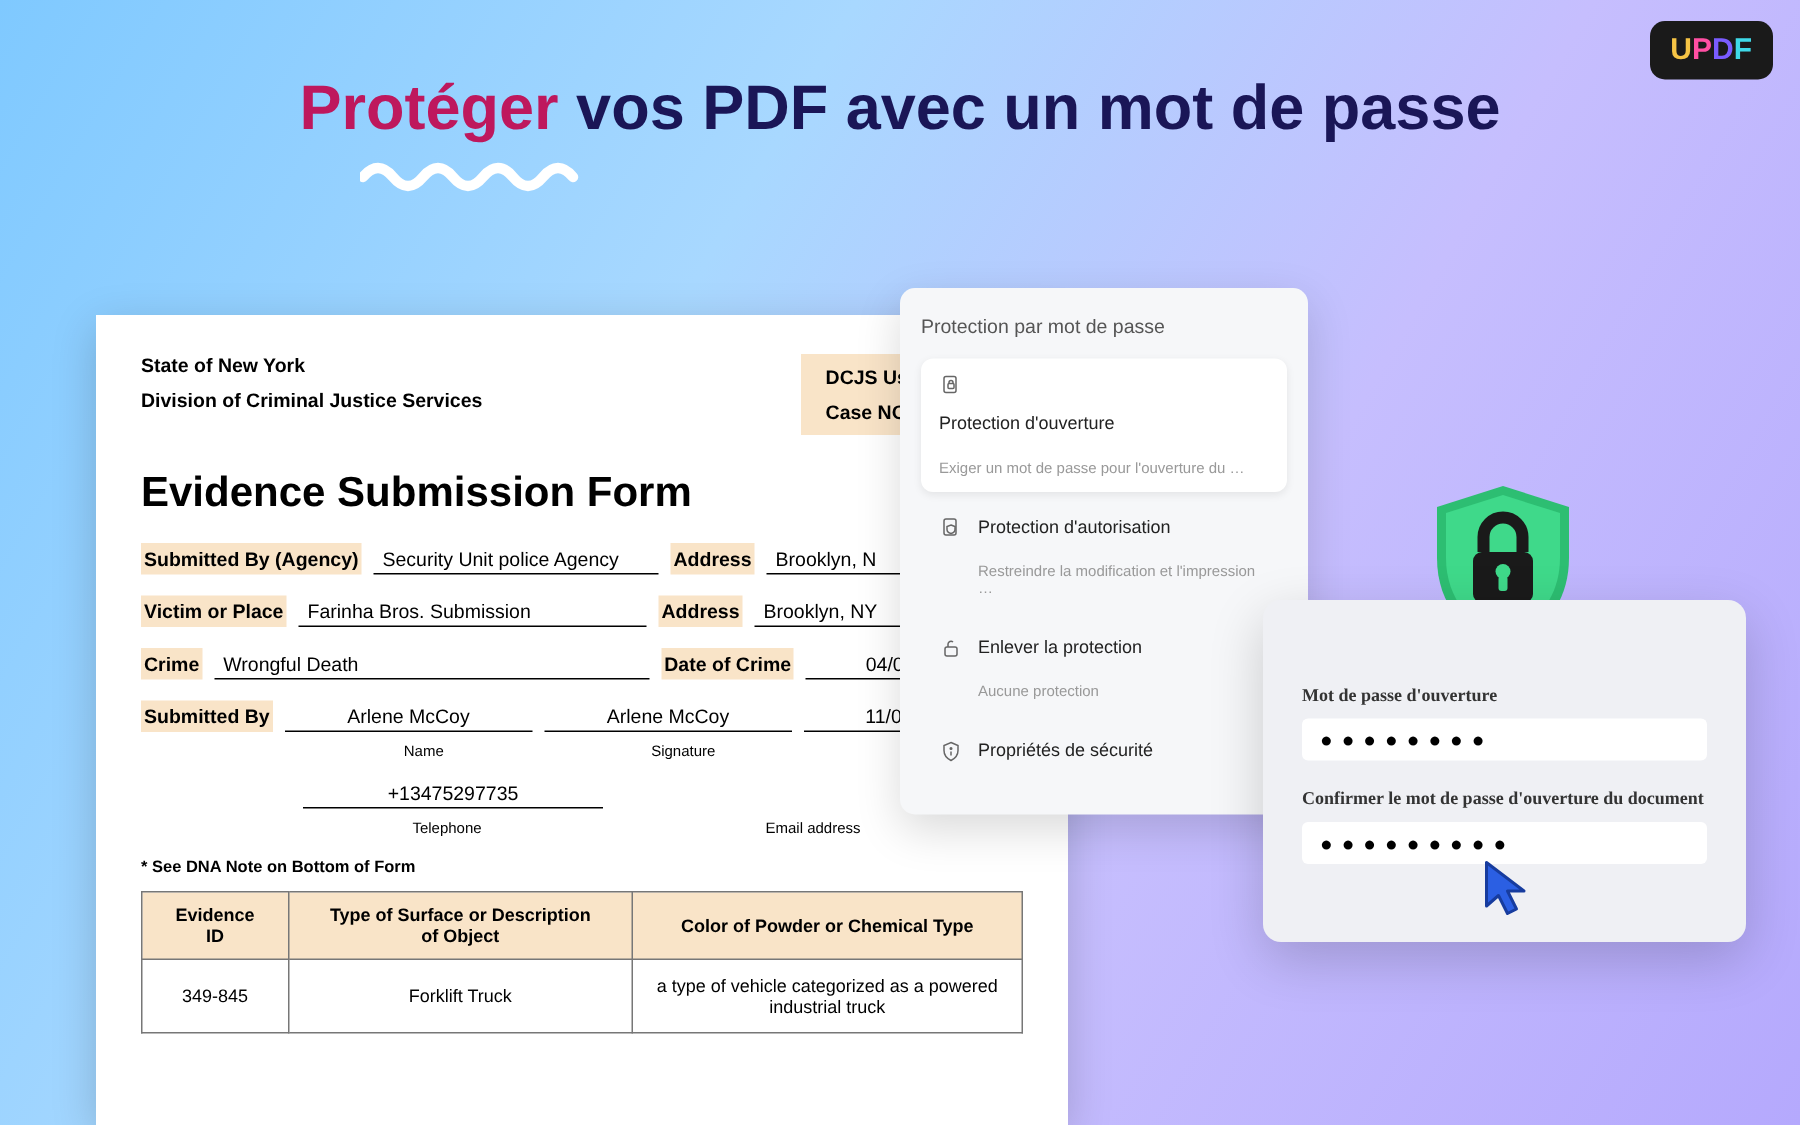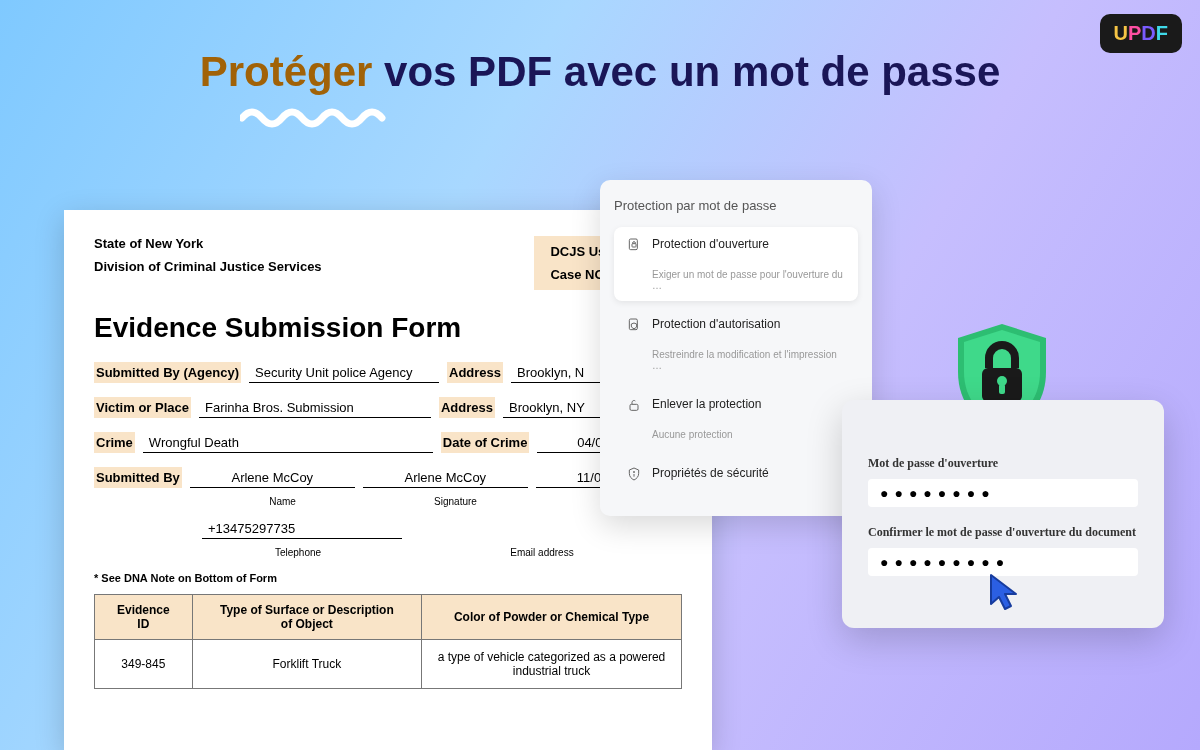--- a/index.html
+++ b/index.html
@@ -4,43 +4,43 @@
 <style>
 * { margin:0; padding:0; box-sizing:border-box; }
 body {
   width:1200px; height:750px; position:relative;
   background:linear-gradient(120deg,#7FC9FF 0%,#A8D8FF 35%,#C6BEFE 65%,#B5A9FD 100%);
   font-family:Arial,Helvetica,sans-serif; overflow:hidden;
 }
 .logo { position:absolute; top:14px; right:18px; background:#1a1a1a; border-radius:10px; padding:8px 14px; font-weight:800; font-size:20px; }
 .logo .u{color:#F6C445}.logo .p{color:#FF4FA3}.logo .d{color:#7A5CFF}.logo .f{color:#3FD9E8}
 .headline { position:absolute; top:48px; left:50%; transform:translateX(-50%); font-size:42px; font-weight:800; color:#1A1657; white-space:nowrap; }
-.headline .emph{color:#a16207}
+.headline .emph{color:#be185d}
 .squiggle { position:absolute; top:104px; left:240px; }
 .doc { position:absolute; left:64px; top:210px; width:648px; height:540px; background:#fff; box-shadow:0 8px 28px rgba(0,0,0,.18); padding:26px 30px; overflow:hidden; }
 .doc-header { display:flex; justify-content:space-between; align-items:flex-start; }
 .state-info { font-size:13px; font-weight:700; }
 .state-info div+div{margin-top:8px}
 .case-box { background:#F9E4C8; padding:8px 16px; font-size:13px; font-weight:700; }
 .case-box div+div{margin-top:8px}
 .form-title { font-size:28px; font-weight:800; margin-top:22px; }
 .rows { margin-top:18px; font-size:13px; }
 .row { display:flex; align-items:flex-end; margin-bottom:14px; gap:8px; }
 .lbl { background:#F9E4C8; font-weight:700; padding:3px 2px; white-space:nowrap; }
 .val { border-bottom:1px solid #000; padding:0 6px 2px; }
 .sub-row { display:flex; margin-top:-6px; margin-bottom:14px; }
 .sub { font-size:10px; text-align:center; }
 .note { font-size:11px; font-weight:700; margin-top:6px; }
 table.evidence { width:100%; border-collapse:collapse; margin-top:10px; font-size:12px; }
 table.evidence th { background:#F9E4C8; font-weight:700; padding:8px 22px; border:1px solid #777; }
 table.evidence td { border:1px solid #777; padding:10px 6px; text-align:center; }
-.menu { position:absolute; left:600px; top:180px; width:272px; background:#F6F7F9; border-radius:10px; box-shadow:0 10px 30px rgba(0,0,0,.15); padding:18px 14px; }
+.menu { position:absolute; left:600px; top:192px; width:272px; background:#F6F7F9; border-radius:10px; box-shadow:0 10px 30px rgba(0,0,0,.15); padding:18px 14px; }
 .menu-title { font-size:13px; color:#555; margin-bottom:14px; }
 .menu-item { display:flex; gap:10px; padding:10px 12px; border-radius:8px; margin-bottom:6px; }
-.menu-item.sel { background:#fff; box-shadow:0 2px 6px rgba(0,0,0,.08); }
+.menu-item.sel { background:#fff; box-shadow:0 2px 6px rgba(0,0,0,.08);flex-direction:column; }
 .menu-item .txt { flex:1; }
 .menu-item .title { font-size:12px; color:#222; }
 .menu-item .sub { font-size:10px; color:#999; text-align:left; margin-top:18px; }
 .menu-icon { width:16px; height:16px; flex-shrink:0; }
 .menu-icon svg { width:16px; height:16px; stroke:#666; fill:none; stroke-width:1.5; }
 .pwpanel { position:absolute; left:842px; top:400px; width:322px; background:#EFF0F4; border-radius:12px; box-shadow:0 12px 36px rgba(0,0,0,.18); padding:56px 26px 34px; }
 .field-label { font-size:12px; font-family:Georgia,serif; font-weight:700; color:#333; margin-bottom:8px; }
 .field { background:#fff; border-radius:4px; height:28px; display:flex; align-items:center; padding:0 12px; margin-bottom:18px; letter-spacing:6px; font-size:14px; }
 .shield-wrap { position:absolute; left:942px; top:318px; width:120px; height:120px; }
 .cursor { position:absolute; left:988px; top:572px; width:34px; height:40px; }
@@ -97,21 +97,21 @@
       <span class="val" style="flex:1;text-align:center">11/09/2022</span>
     </div>
     <div class="sub-row">
       <span style="width:102px"></span>
       <span class="sub" style="width:173px">Name</span>
       <span class="sub" style="width:173px">Signature</span>
       <span class="sub" style="flex:1">Date</span>
     </div>
     <div class="row">
       <span style="width:100px"></span>
-      <span class="val" style="width:200px;text-align:left">+13475297735</span>
+      <span class="val" style="width:200px;text-align:center">+13475297735</span>
     </div>
     <div class="sub-row">
       <span style="width:100px"></span>
       <span class="sub" style="width:208px">Telephone</span>
       <span class="sub" style="flex:1">Email address</span>
     </div>
     <div class="note">* See DNA Note on Bottom of Form</div>
     <table class="evidence">
       <thead>
           <tr>

